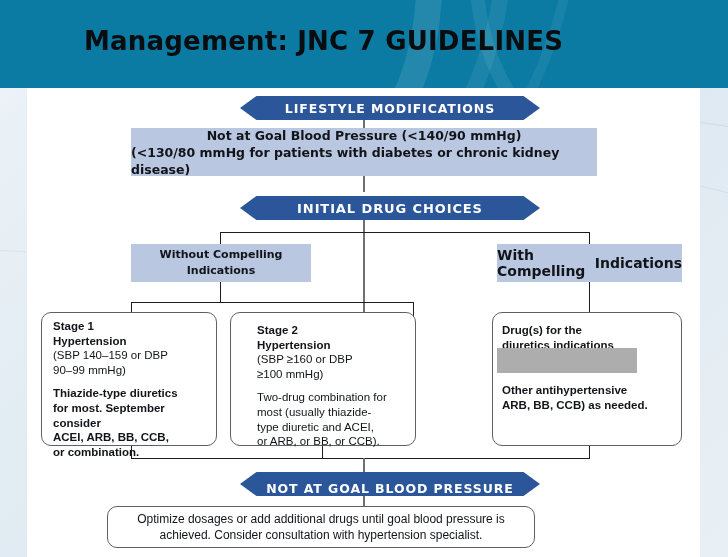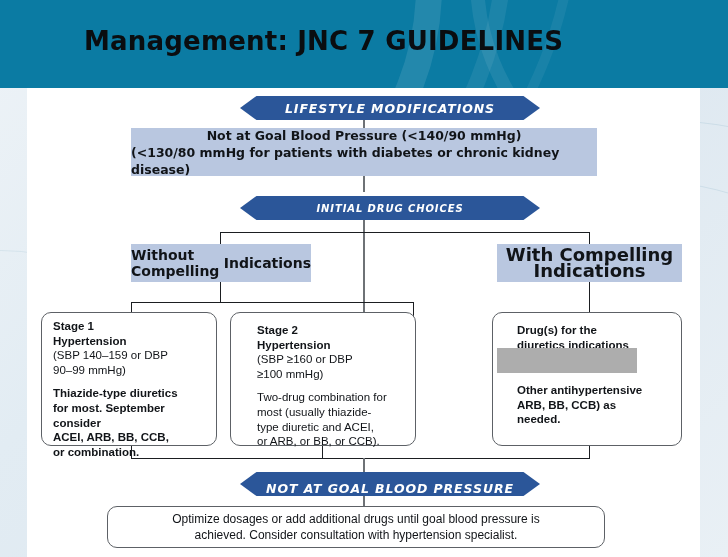--- a/index.html
+++ b/index.html
@@ -47,21 +47,21 @@
   
   .chev{
     position:absolute;background:#2b5699;color:#ffffff;
     display:flex;align-items:center;justify-content:center;
     font-weight:bold;letter-spacing:.9px;
     font-family:"DejaVu Sans", sans-serif;
     -webkit-clip-path:polygon(0% 50%, 5.5% 0%, 94.5% 0%, 100% 50%, 94.5% 100%, 5.5% 100%);
     clip-path:polygon(0% 50%, 5.5% 0%, 94.5% 0%, 100% 50%, 94.5% 100%, 5.5% 100%);
   }
   .chev span{display:block;}
-  .smallcaps{text-transform:uppercase;font-style:italic;}
+  .smallcaps{text-transform:uppercase;}
 
   .bluebox{
     position:absolute;background:#b9c7e0;
     display:flex;align-items:center;justify-content:center;text-align:left;
     color:#111418;font-weight:bold;
     font-family:"DejaVu Sans", sans-serif;
   }
   .roundbox{
     position:absolute;background:#ffffff;
     border:1px solid #5d6166;border-radius:10px;
@@ -106,38 +106,38 @@
 
     <div class="line v" style="left:336px;top:32px;height:12px;"></div>
 
     <div class="bluebox" style="left:104px;top:40px;width:466px;height:48px;flex-direction:column;font-size:12.5px;line-height:17px;">
       <div>Not at Goal Blood Pressure (&lt;140/90 mmHg)</div>
       <div>(&lt;130/80 mmHg for patients with diabetes or chronic kidney disease)</div>
     </div>
 
     <div class="line v" style="left:336px;top:88px;height:16px;"></div>
 
-    <div class="chev" style="left:213px;top:108px;width:300px;height:24px;font-size:10px;">
+    <div class="chev" style="left:213px;top:108px;width:300px;height:24px;font-size:13px;">
       <span class="smallcaps">Initial Drug Choices</span>
     </div>
 
     <div class="line v" style="left:336px;top:132px;height:98px;"></div>
 
     <div class="line h dk" style="left:193px;top:144px;width:370px;"></div>
 
     <div class="line dkv" style="left:193px;top:144px;height:20px;"></div>
 
     <div class="line dkv" style="left:562px;top:144px;height:20px;"></div>
 
-    <div class="bluebox" style="left:104px;top:156px;width:180px;height:38px;flex-direction:row;font-size:14px;line-height:16px;">
+    <div class="bluebox" style="left:104px;top:156px;width:180px;height:38px;flex-direction:column;font-size:11px;line-height:16px;">
       <div>Without Compelling</div>
       <div>Indications</div>
     </div>
 
-    <div class="bluebox" style="left:470px;top:156px;width:185px;height:38px;flex-direction:column;font-size:18px;line-height:16px;">
+    <div class="bluebox" style="left:470px;top:156px;width:185px;height:38px;font-size:14px;line-height:16px;">
       <div>With Compelling</div>
       <div>Indications</div>
     </div>
 
     <div class="line dkv" style="left:193px;top:194px;height:20px;"></div>
 
     <div class="line h dk" style="left:104px;top:214px;width:283px;"></div>
     <div class="line dkv" style="left:104px;top:214px;height:14px;"></div>
     <div class="line dkv" style="left:386px;top:214px;height:14px;"></div>
 
@@ -160,21 +160,21 @@
       <div class="b">Hypertension</div>
       <div>(SBP ≥160 or DBP</div>
       <div>≥100 mmHg)</div>
       <span class="sp"></span>
       <div>Two-drug combination for</div>
       <div>most (usually thiazide-</div>
       <div>type diuretic and ACEI,</div>
       <div>or ARB, or BB, or CCB).</div>
     </div>
 
-    <div class="roundbox" style="left:465px;top:224px;width:190px;height:134px;padding:10px 24px;font-size:11.5px;line-height:14.6px;">
+    <div class="roundbox" style="left:465px;top:224px;width:190px;height:134px;padding:10px 9px;font-size:11.5px;line-height:14.6px;">
       <div class="b">Drug(s) for the</div>
       <div class="b">diuretics indications</div>
       <div style="height:31px;"></div>
       <div class="b">Other antihypertensive</div>
       <div class="b">ARB, BB, CCB) as needed.</div>
     </div>
 
     <div class="redact" style="left:470px;top:260px;width:140px;height:25px;"></div>
 
     <div class="line dkv" style="left:104px;top:358px;height:13px;"></div>
@@ -182,19 +182,19 @@
     <div class="line dkv" style="left:562px;top:358px;height:13px;"></div>
     <div class="line h dk" style="left:104px;top:370px;width:459px;"></div>
     <div class="line v" style="left:336px;top:370px;height:14px;"></div>
 
     <div class="chev" style="left:213px;top:384px;width:300px;height:24px;font-size:12.5px;align-items:flex-end;">
       <span class="smallcaps">Not at Goal Blood Pressure</span>
     </div>
 
     <div class="line v" style="left:336px;top:408px;height:10px;"></div>
 
-    <div class="roundbox center" style="left:80px;top:418px;width:498px;height:42px;flex-direction:column;font-size:12px;line-height:16px;">
+    <div class="roundbox center" style="left:80px;top:418px;width:428px;height:42px;flex-direction:column;font-size:12px;line-height:16px;">
       <div>Optimize dosages or add additional drugs until goal blood pressure is</div>
       <div>achieved. Consider consultation with hypertension specialist.</div>
     </div>
 
   </div>
 </div>
 
 </body></html>

